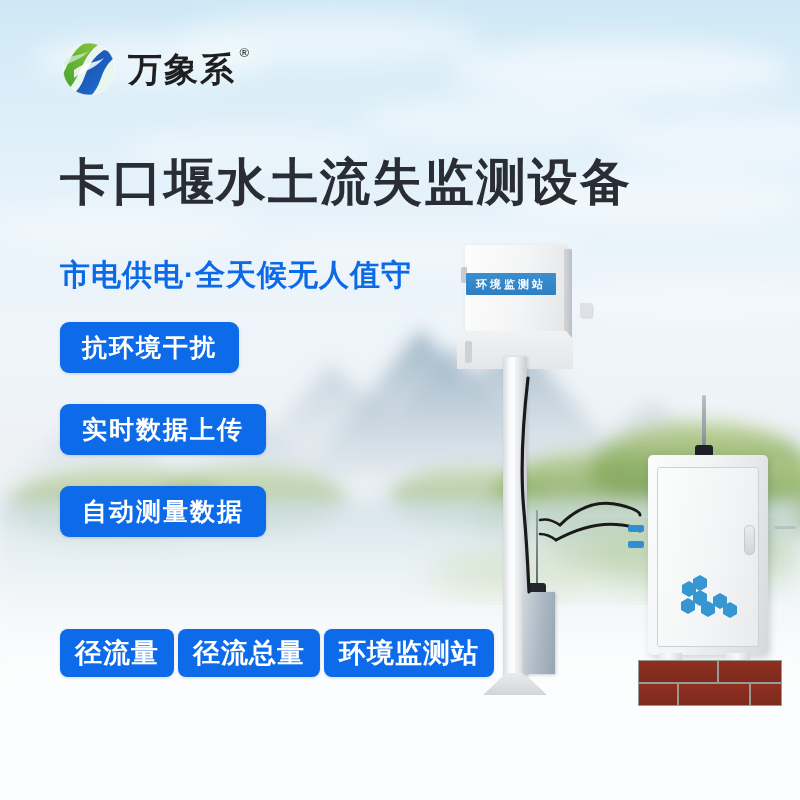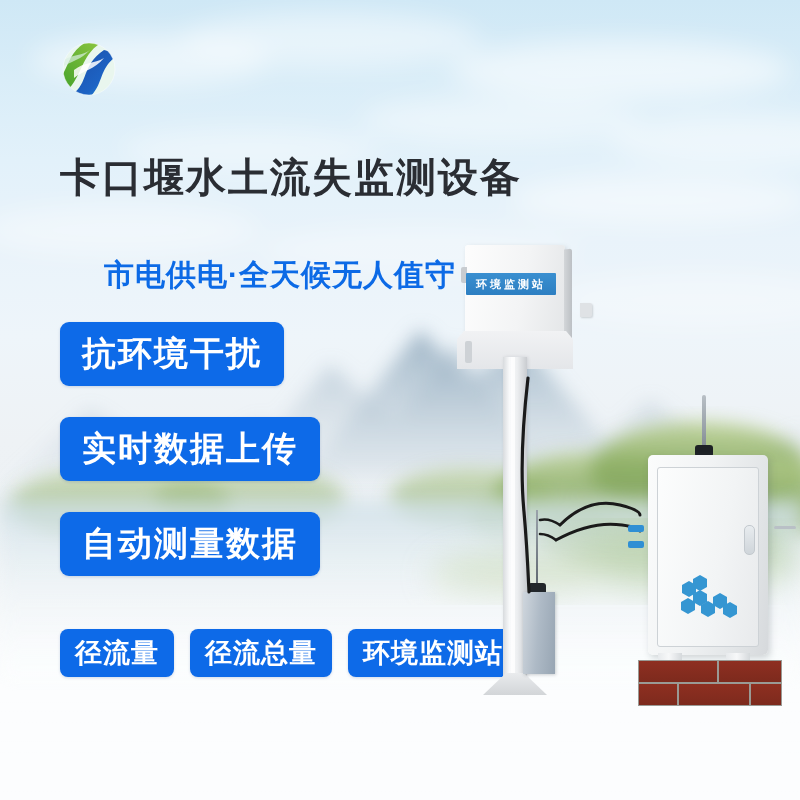--- a/index.html
+++ b/index.html
@@ -33,41 +33,41 @@
     position:relative;line-height:1;
   }
   #logo .reg{
     font-size:13px;vertical-align:super;color:#4a4a4a;margin-left:2px;
     position:absolute;top:-6px;right:-15px;
   }
 
   
   #title{
     position:absolute;left:60px;top:155px;
-    font-size:40px;font-weight:bold;color:#2a2d33;letter-spacing:2px;
+    font-size:50px;font-weight:bold;color:#2a2d33;letter-spacing:2px;
     white-space:nowrap;line-height:1.1;
   }
   #subtitle{
     position:absolute;left:60px;top:258px;
     font-size:30px;font-weight:bold;color:#0c6ae6;letter-spacing:1px;
-    white-space:nowrap;line-height:1.1;margin-left:44px;
+    white-space:nowrap;line-height:1.1;
   }
 
   
   #features{position:absolute;left:60px;top:322px;display:flex;flex-direction:column;gap:31px;}
   .pill{
     display:inline-flex;align-items:center;justify-content:center;
     background:#0d6ae8;color:#ffffff;border-radius:9px;
-    font-size:34px;font-weight:bold;letter-spacing:2px;
+    font-size:25px;font-weight:bold;letter-spacing:2px;
     padding:9px 22px;white-space:nowrap;align-self:flex-start;
     box-shadow:0 1px 3px rgba(10,60,140,.18);
   }
 
   
-  #tags{position:absolute;left:60px;top:629px;display:flex;gap:16px;justify-content:space-between;}
+  #tags{position:absolute;left:60px;top:629px;display:flex;gap:4px;justify-content:space-between;}
   .tag{
     background:#0d6ae8;color:#fff;border-radius:8px;
     font-size:27px;font-weight:bold;letter-spacing:1px;
     padding:6px 15px;white-space:nowrap;
     box-shadow:0 1px 3px rgba(10,60,140,.18);
   }
 
   
   #station{position:absolute;left:455px;top:245px;width:125px;height:460px;}
   .st-box{
@@ -278,20 +278,23 @@
         <g clip-path="url(#ballclip)">
           <circle cx="29" cy="29" r="26" fill="#e9f6ee"></circle>
           <path d="M-6 46 C10 30 6 14 26 2 L42 2 C20 16 24 34 6 52 Z" fill="url(#lgG)"></path>
           <path d="M10 56 C30 44 20 26 44 10 L60 14 C36 28 46 46 26 60 Z" fill="url(#lgB)"></path>
           <path d="M14 30 C24 22 34 24 44 18 C34 30 24 30 14 38 Z" fill="#ffffff" opacity=".85"></path>
           <path d="M4 20 C14 14 22 16 30 10 C20 20 14 20 4 26 Z" fill="#d9f0e2" opacity=".7"></path>
         </g>
         <circle cx="29" cy="29" r="26" fill="none" stroke="#ffffff" stroke-width="1" opacity=".4"></circle>
       </svg>
     </div>
+    <div class="brand">
+      <span>万象系</span><span class="reg">®</span>
+    </div>
   </div>
 
   <div id="title">卡口堰水土流失监测设备</div>
   <div id="subtitle">市电供电·全天候无人值守</div>
 
   <div id="features">
     <div class="pill">抗环境干扰</div>
     <div class="pill">实时数据上传</div>
     <div class="pill">自动测量数据</div>
   </div>

